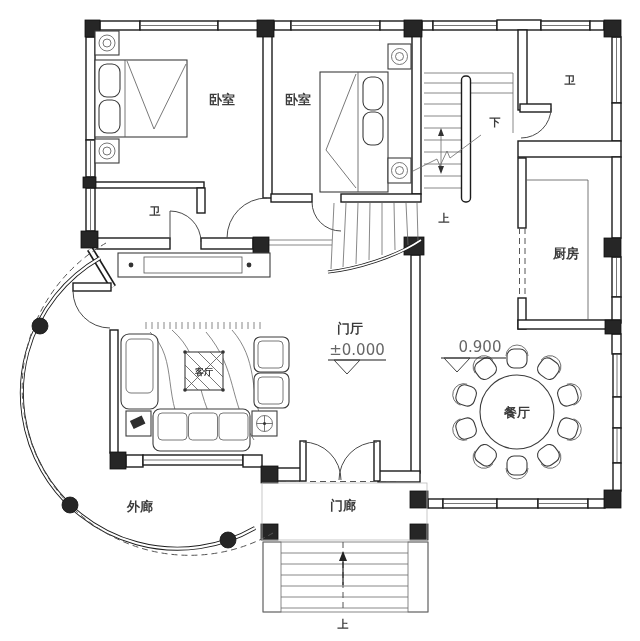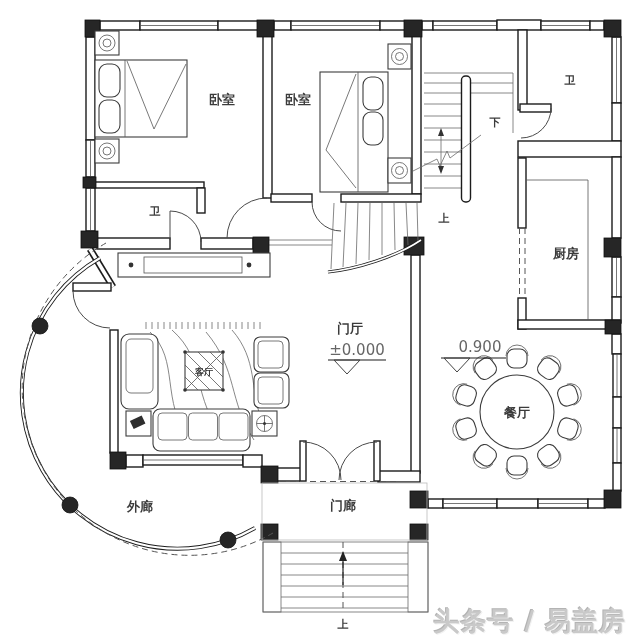--- a/index.html
+++ b/index.html
@@ -336,14 +336,13 @@
     <text class="lbl" x="517" y="417">餐厅</text>
     <text class="lbl-xs" x="204" y="375">客厅</text>
     <text class="lbl" x="140" y="511">外廊</text>
     <text class="lbl" x="343" y="510">门廊</text>
     <text class="lbl-sm" x="444" y="222">上</text>
     <text class="lbl-sm" x="495" y="126">下</text>
     <text class="lbl-sm" x="343" y="628">上</text>
   </g>
 </svg>
 
-<div class="watermark">头条号 / 易盖房</div>
 </div>
 
 </body></html>

